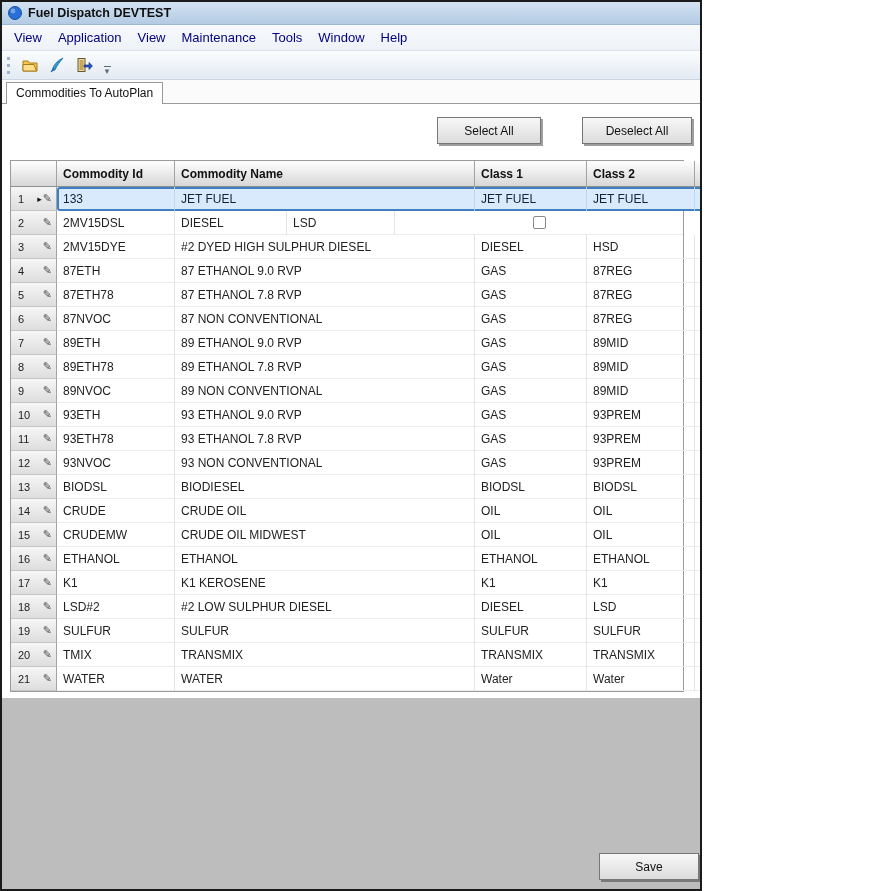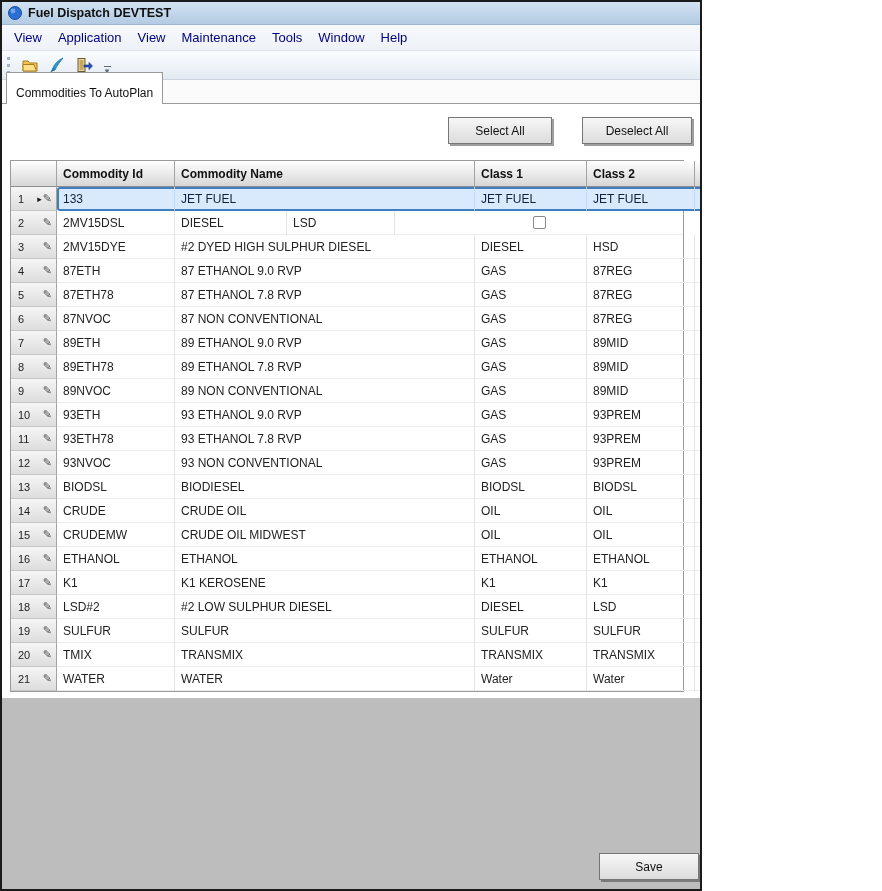--- a/index.html
+++ b/index.html
@@ -65,42 +65,42 @@
     height: 24px; flex: 0 0 24px;
     background: #fbfbfb;
     display: flex; align-items: flex-end;
     border-bottom: 1px solid #9a9a9a;
     padding-left: 4px;
   }
   .tab {
     background: #ffffff;
     border: 1px solid #9a9a9a; border-bottom: none;
     font-size: 12px; color: #111;
-    padding: 13px 9px 4px 9px;
+    padding: 3px 9px 4px 9px;
     margin-bottom: -1px;
     position: relative; z-index: 2;
     box-shadow: 0 1px 0 #fff;
     cursor: default;
   }
 
   
   .top-panel {
     height: 56px; flex: 0 0 56px;
     background: #ffffff; position: relative;
   }
   .btn {
     font-family: "Liberation Sans", sans-serif;
     font-size: 12px; color: #111;
     height: 27px; min-width: 104px;
     background: linear-gradient(#f7f7f7, #dcdcdc);
     border: 1px solid #767676;
     box-shadow: 2px 2px 0 rgba(40,40,40,0.45);
     cursor: default;
   }
-  .btn-select-all  { position: absolute; top: 13px; right: 148px; }
+  .btn-select-all  { position: absolute; top: 13px; right: 159px; }
   .btn-deselect-all{ position: absolute; top: 13px; right: 8px; min-width: 110px; }
 
   
   .grid-wrap { background: #ffffff; padding: 0 16px 6px 8px; }
   .grid { border: 1px solid #9b9b9b; background: #fff; }
 
   .grid-header { display: flex; height: 26px; }
   .hcell {
     background: linear-gradient(#fefefe, #d7d7d7);
     border-right: 1px solid #a3a3a3;

